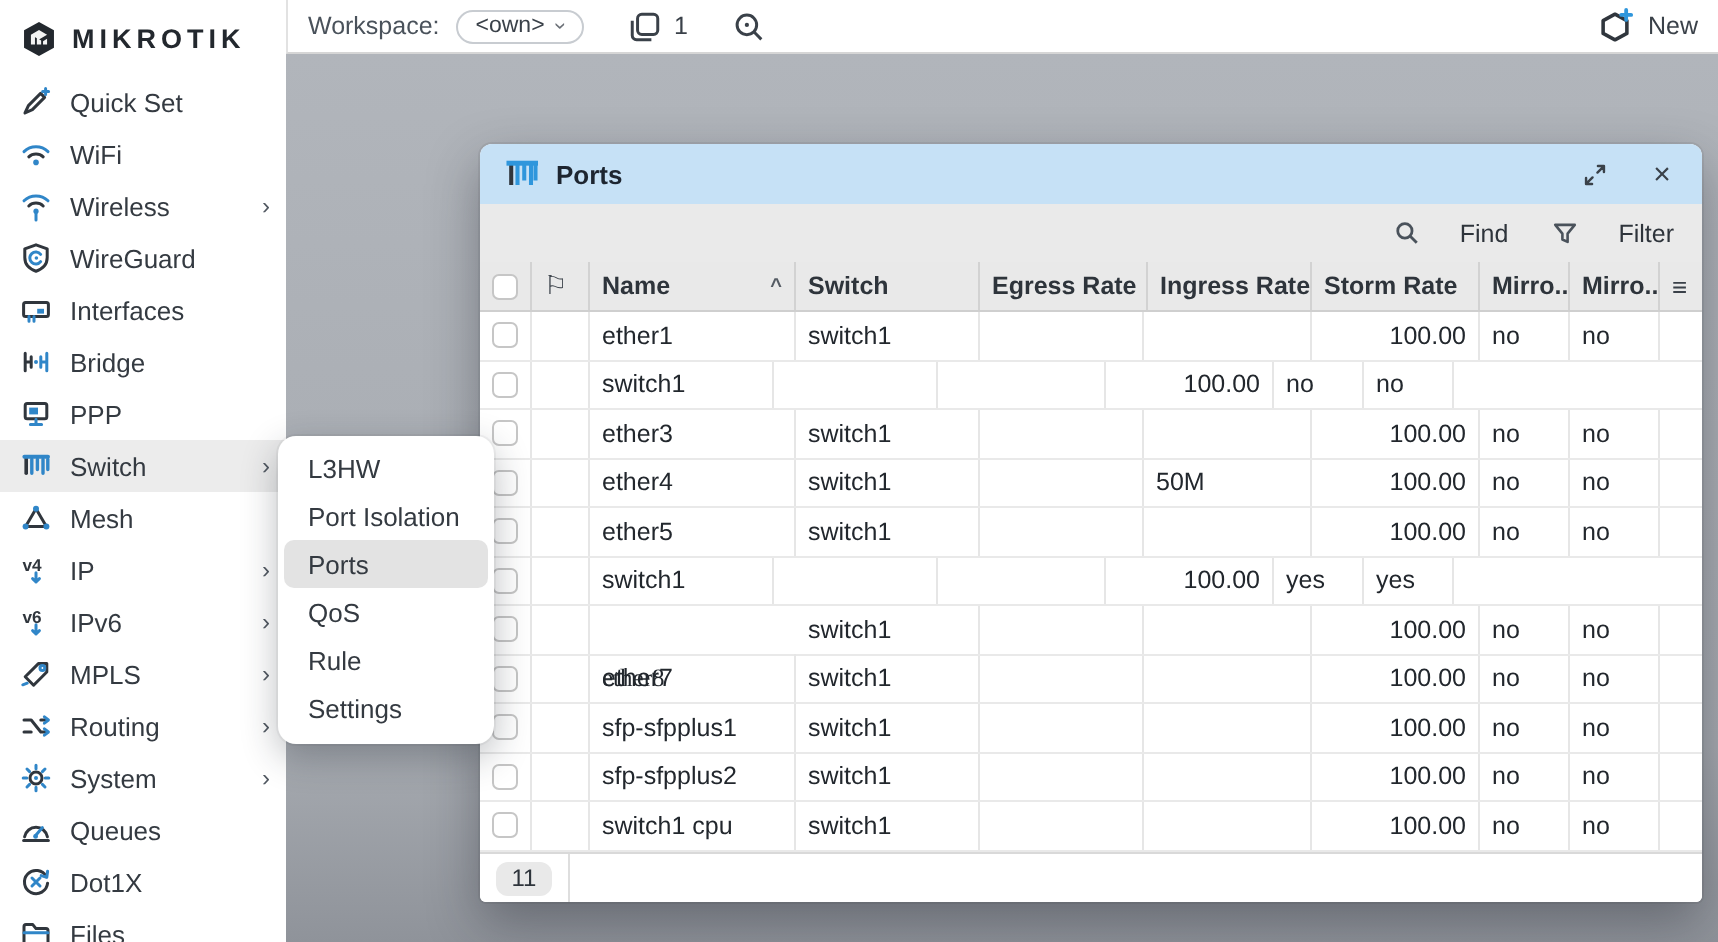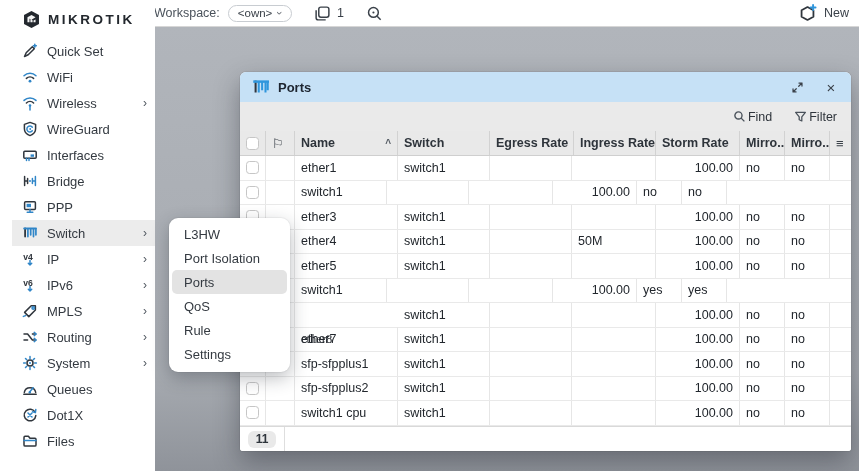--- a/index.html
+++ b/index.html
@@ -13,76 +13,76 @@
   .ws-label { margin-right:8px; color:#4a525b; }
   .ws-select { display:flex; align-items:center; gap:6px; border:1px solid #c8ccd1;
     border-radius:10px; padding:1px 9px 2px 9px; font-size:11.5px; color:#3a4149; cursor:pointer; }
   .ws-caret { display:inline-block; transform:rotate(90deg); font-size:11px; color:#6b7077; }
   .tb-ico { display:inline-flex; width:18px; height:18px; align-items:center; justify-content:center; margin-left:22px; cursor:pointer; }
   .tb-count { font-size:12.5px; margin-left:5px; color:#3a4149; }
   .tb-right { margin-left:auto; display:flex; align-items:center; gap:7px; cursor:pointer; }
   .tb-right .lbl { font-size:12.5px; color:#3a4149; white-space:nowrap; }
 
   
-  .sidebar { position:absolute; left:0; top:0; width:143px; height:471px; background:#fff; z-index:2;margin-left:12px; }
+  .sidebar { position:absolute; left:0; top:0; width:143px; height:471px; background:#fff; z-index:2; }
   .logo { display:flex; align-items:center; gap:7px; padding:8px 0 0 10px; height:30px; }
   .logo-text { font-size:13.5px; font-weight:bold; letter-spacing:2.5px; color:#23282e; text-transform:uppercase; }
   .side-list { padding-top:8px; }
   .side-item { display:flex; align-items:center; height:26px; padding:0 8px 0 9px;
     font-size:13px; color:#343a41; cursor:pointer; }
   .side-item.active { background:#ececec; }
   .side-item .icon { width:17px; height:17px; display:inline-flex; align-items:center; justify-content:center; margin-right:9px; flex:none; }
   .side-item .arrow { margin-left:auto; color:#515861; font-size:12px; line-height:1; }
 
   
   .main { position:absolute; left:143px; top:27px; width:716px; height:444px;
     background:linear-gradient(#b1b5bb, #a6aab0 78%, #8f939a); }
 
   
-  .submenu { position:absolute; left:139px; top:218px; width:121px; z-index:6;
+  .submenu { position:absolute; left:139px; top:218px; width:108px; z-index:6;
     background:#fff; border-radius:9px; padding:4px 3px 6px 3px;
-    box-shadow:0 6px 18px rgba(30,35,45,.30), 0 0 0 1px rgba(0,0,0,.04);margin-left:30px; }
+    box-shadow:0 6px 18px rgba(30,35,45,.30), 0 0 0 1px rgba(0,0,0,.04); }
   .submenu-item { height:24px; display:flex; align-items:center; padding:0 12px;
     font-size:13px; color:#343a41; border-radius:5px; cursor:pointer; white-space:nowrap; }
   .submenu-item.active { background:#e3e3e3; }
 
   
   .window { position:absolute; left:240px; top:72px; width:611px; height:379px; z-index:4;
     background:#fff; border-radius:6px 6px 3px 3px;
     box-shadow:0 10px 26px rgba(25,30,40,.38), 0 0 0 1px rgba(0,0,0,.06);
     display:flex; flex-direction:column; }
   .titlebar { height:30px; background:#c6e1f6; border-radius:6px 6px 0 0; flex:none;
     display:flex; align-items:center; padding:0 12px; cursor:default; }
   .titlebar .w-icon { width:18px; height:18px; margin-right:8px; display:inline-flex; align-items:center; }
   .titlebar .w-title { font-size:13px; font-weight:bold; color:#1d2530; }
   .titlebar .w-btns { margin-left:auto; display:flex; align-items:center; gap:18px; }
   .w-btn { width:16px; height:16px; display:inline-flex; align-items:center; justify-content:center;
     color:#3a4149; cursor:pointer; font-size:15px; line-height:1; }
   .toolbar { height:29px; background:#eaeaea; flex:none; display:flex; align-items:center;
     justify-content:flex-end; gap:22px; padding:0 14px; font-size:12.5px; color:#2e343b; }
-  .tool { display:flex; align-items:center; gap:2px; cursor:pointer; }
+  .tool { display:flex; align-items:center; gap:20px; cursor:pointer; }
 
   
   .tbl { flex:1; display:flex; flex-direction:column; overflow:hidden; background:#fff; }
   .trow { display:flex; flex:none; }
   .thead { height:25px; background:#e9e9e9; border-bottom:1px solid #cfcfcf; font-weight:bold; font-size:12.5px; color:#2e343b; }
   .cell { flex:none; display:flex; align-items:center; padding:0 6px; overflow:hidden; white-space:nowrap; }
   .thead .cell { border-right:1px solid #d2d2d2; cursor:pointer; }
   .thead .cell:last-child { border-right:none; }
   .brow { height:24.5px; font-size:12.5px; color:#22272d; border-bottom:1px solid #e9e9e9; cursor:pointer; }
   .brow .cell { border-right:1px solid #e6e6e6; height:100%; }
   .brow .cell:last-child { border-right:none; }
   .num { justify-content:flex-end; }
   .cb { width:13px; height:13px; border:1px solid #c6c6c6; border-radius:3.5px; background:#fff; cursor:pointer; }
   .flag-g { color:#3a4149; font-size:13px; }
   .sort-caret { margin-left:auto; color:#555c64; font-size:10px; font-weight:bold; }
   .colmenu { color:#3a4149; font-size:13px; margin:0 auto; cursor:pointer; }
 
   .statusbar { height:25px; flex:none; border-top:1px solid #d9d9d9; background:#fff;
-    display:flex; align-items:stretch; border-radius:0 0 3px 3px;font-weight:bold; }
+    display:flex; align-items:stretch; border-radius:0 0 3px 3px; }
   .status-cell { width:45px; display:flex; align-items:center; justify-content:center; border-right:1px solid #dedede; }
   .count-pill { background:#e9e9e9; border-radius:6px; padding:1px 8px 2px; font-size:12px; color:#2e343b; }
 
   svg { display:block; }
 </style>
 </head>
 <body>
 
 <div class="sidebar">
   <div class="logo">
@@ -169,20 +169,31 @@
       <div class="side-item active">
         <span class="icon">
           <svg width="16" height="16" viewBox="0 0 16 16" fill="none" stroke="#3086c8" stroke-width="1.5" stroke-linecap="round" stroke-linejoin="round">
             <path d="M3.1 3.4 V11.6" stroke="#30363d" stroke-width="1.8"></path>
             <path d="M2.2 3.4 H14" stroke-width="2"></path>
             <path d="M5.9 4.6 V11.6 M8.7 4.6 V9.8 M11.5 4.6 V11.6 M13.9 4.6 V9.8" stroke-width="1.7"></path>
           </svg>
         </span>
         <span>Switch</span>
         <span class="arrow">›</span>
+      </div>
+      <div class="side-item">
+        <span class="icon">
+          <svg width="16" height="16" viewBox="0 0 16 16" fill="none" stroke="#3086c8" stroke-width="1.5" stroke-linecap="round" stroke-linejoin="round">
+            <path d="M8 3.4 L13.2 12.2 H2.8 Z" stroke="#30363d"></path>
+            <circle cx="8" cy="3.4" r="1.5" fill="#3086c8" stroke="none"></circle>
+            <circle cx="13.2" cy="12.2" r="1.5" fill="#3086c8" stroke="none"></circle>
+            <circle cx="2.8" cy="12.2" r="1.5" fill="#3086c8" stroke="none"></circle>
+          </svg>
+        </span>
+        <span>Mesh</span>
       </div>
       <div class="side-item">
         <span class="icon">
           <svg width="16" height="16" viewBox="0 0 16 16" fill="none" stroke="#3086c8" stroke-width="1.5" stroke-linecap="round" stroke-linejoin="round">
             <text x="1.2" y="8.6" font-size="8.6" font-weight="bold" fill="#30363d" stroke="none" font-family="Liberation Sans,sans-serif">v4</text>
             <path d="M8 9.4 V14 M6.3 12.3 L8 14 L9.7 12.3"></path>
           </svg>
         </span>
         <span>IP</span>
         <span class="arrow">›</span>

